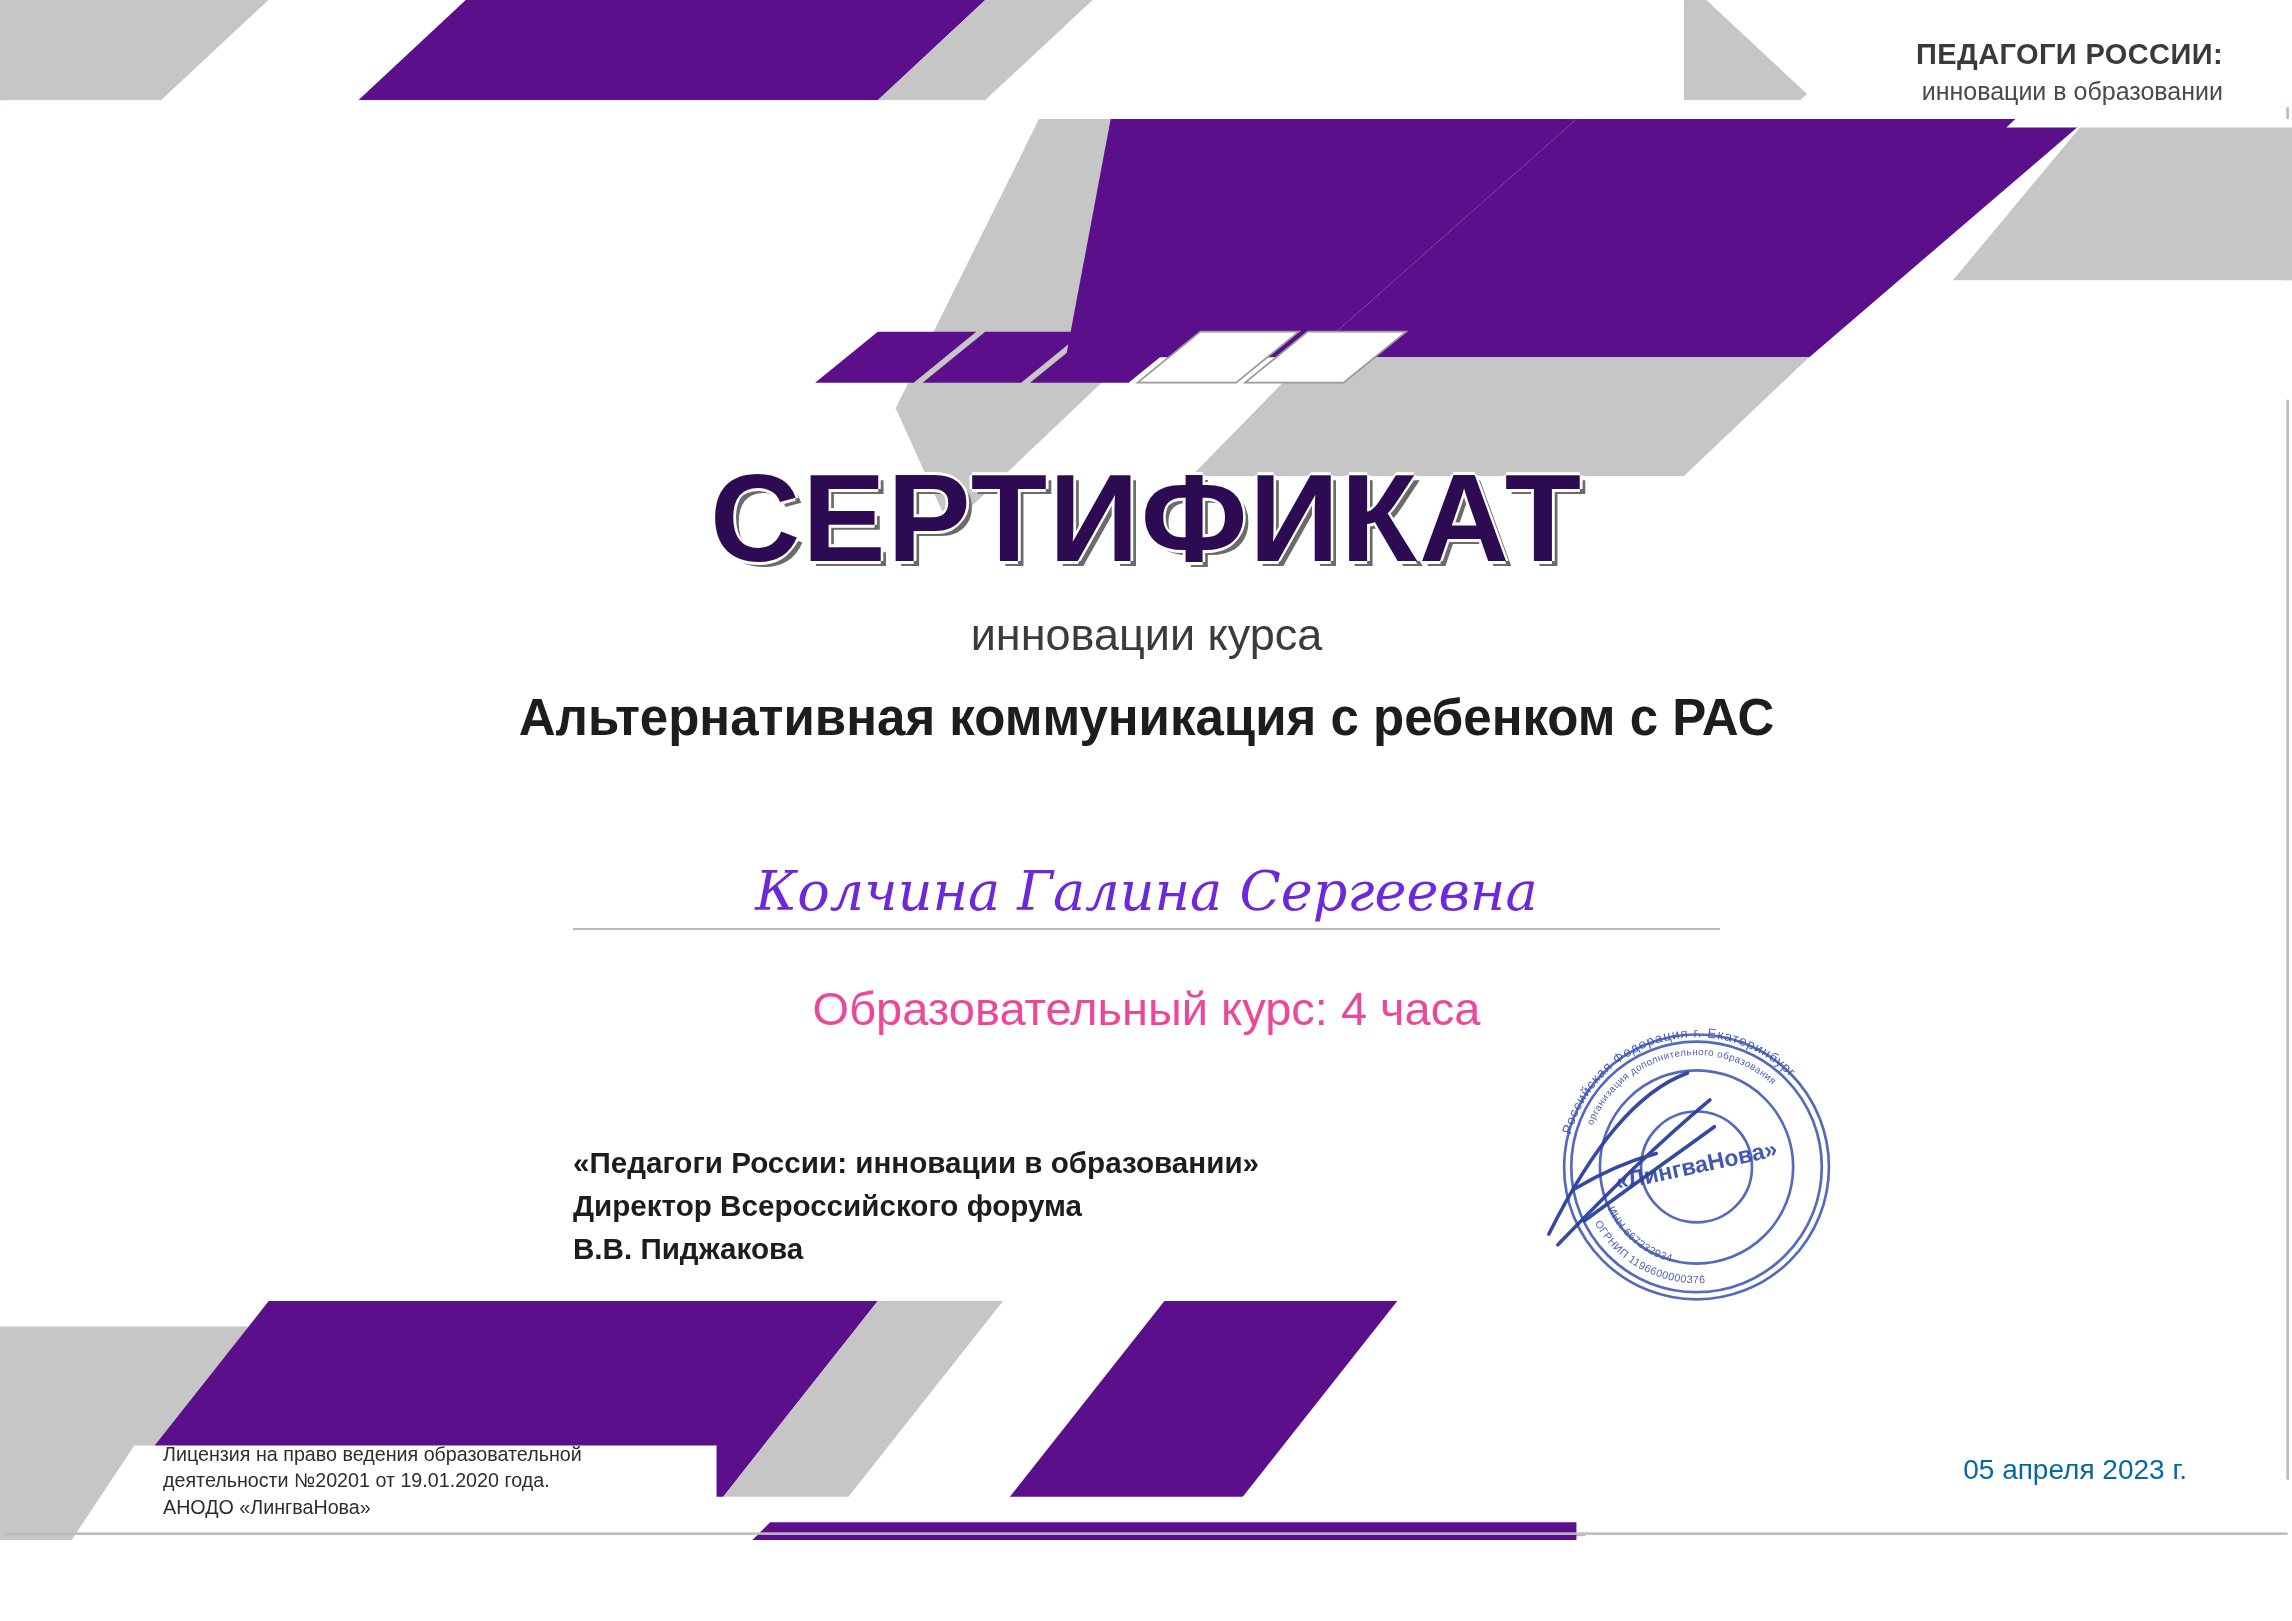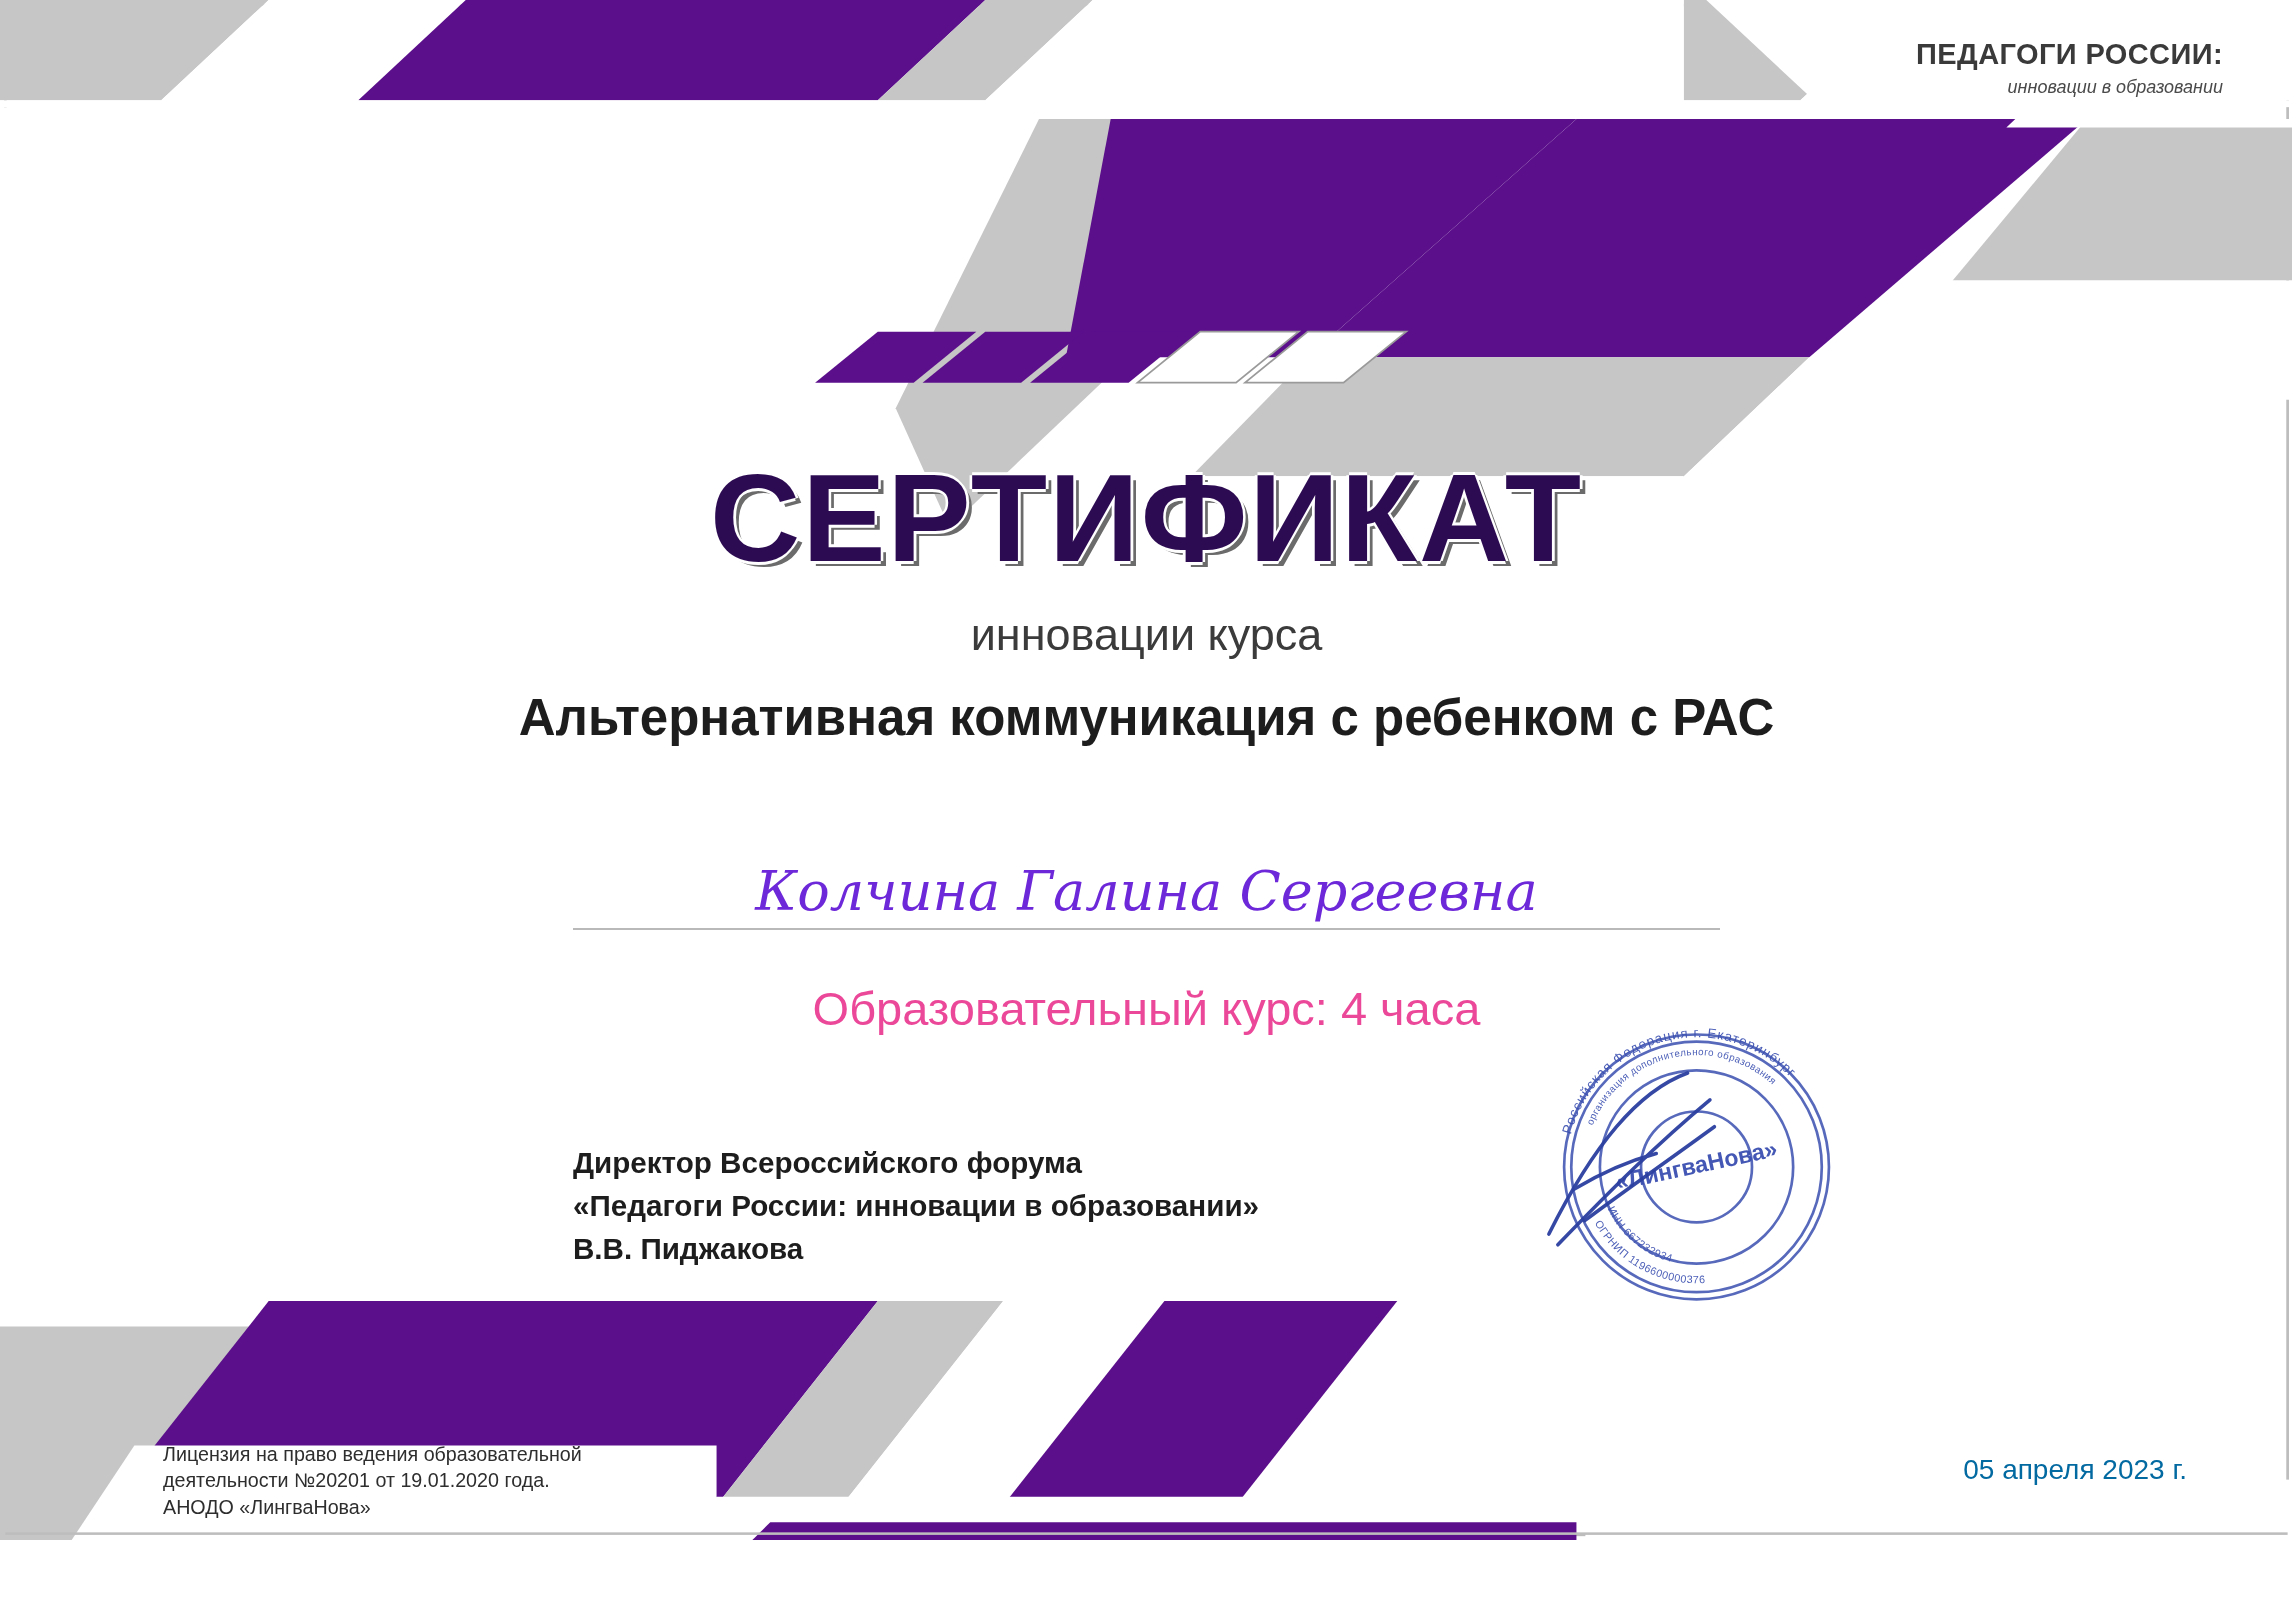--- a/index.html
+++ b/index.html
@@ -38,25 +38,24 @@
     color: #2b2b2b;
     z-index: 6;
   }
   .header-brand .line1 {
     font-size: 29px;
     font-weight: 700;
     letter-spacing: 0.4px;
     color: #3a3a3a;
   }
   .header-brand .line2 {
-    font-size: 18px;
+    font-size: 25px;
     font-weight: 400;
     color: #4a4a4a;
     margin-top: 3.6px;
-    font-style: italic;
   }
 
   
   .logo {
     position: absolute;
     left: 106px;
     top: 159px;
     width: 410px;
     height: 136px;
     z-index: 7;
@@ -276,22 +275,22 @@
     <div class="course-name">Альтернативная коммуникация с ребенком с РАС</div>
 
     <div class="recipient-wrap">
       <div class="recipient">Колчина Галина Сергеевна</div>
       <div class="recipient-line"></div>
     </div>
 
     <div class="hours">Образовательный курс: 4 часа</div>
 
     <div class="signatory">
+      <div>«Педагоги России: инновации в образовании»</div>
       <div>Директор Всероссийского форума</div>
-      <div>«Педагоги России: инновации в образовании»</div>
       <div>В.В. Пиджакова</div>
     </div>
 
     <div class="date">05 апреля 2023 г.</div>
   </div>
 
   <div class="stamp">
     <svg viewBox="0 0 380 330" xmlns="http://www.w3.org/2000/svg">
       <defs>
         <path id="arcTop" d="M40,175 a145,145 0 0 1 290,0"></path>

